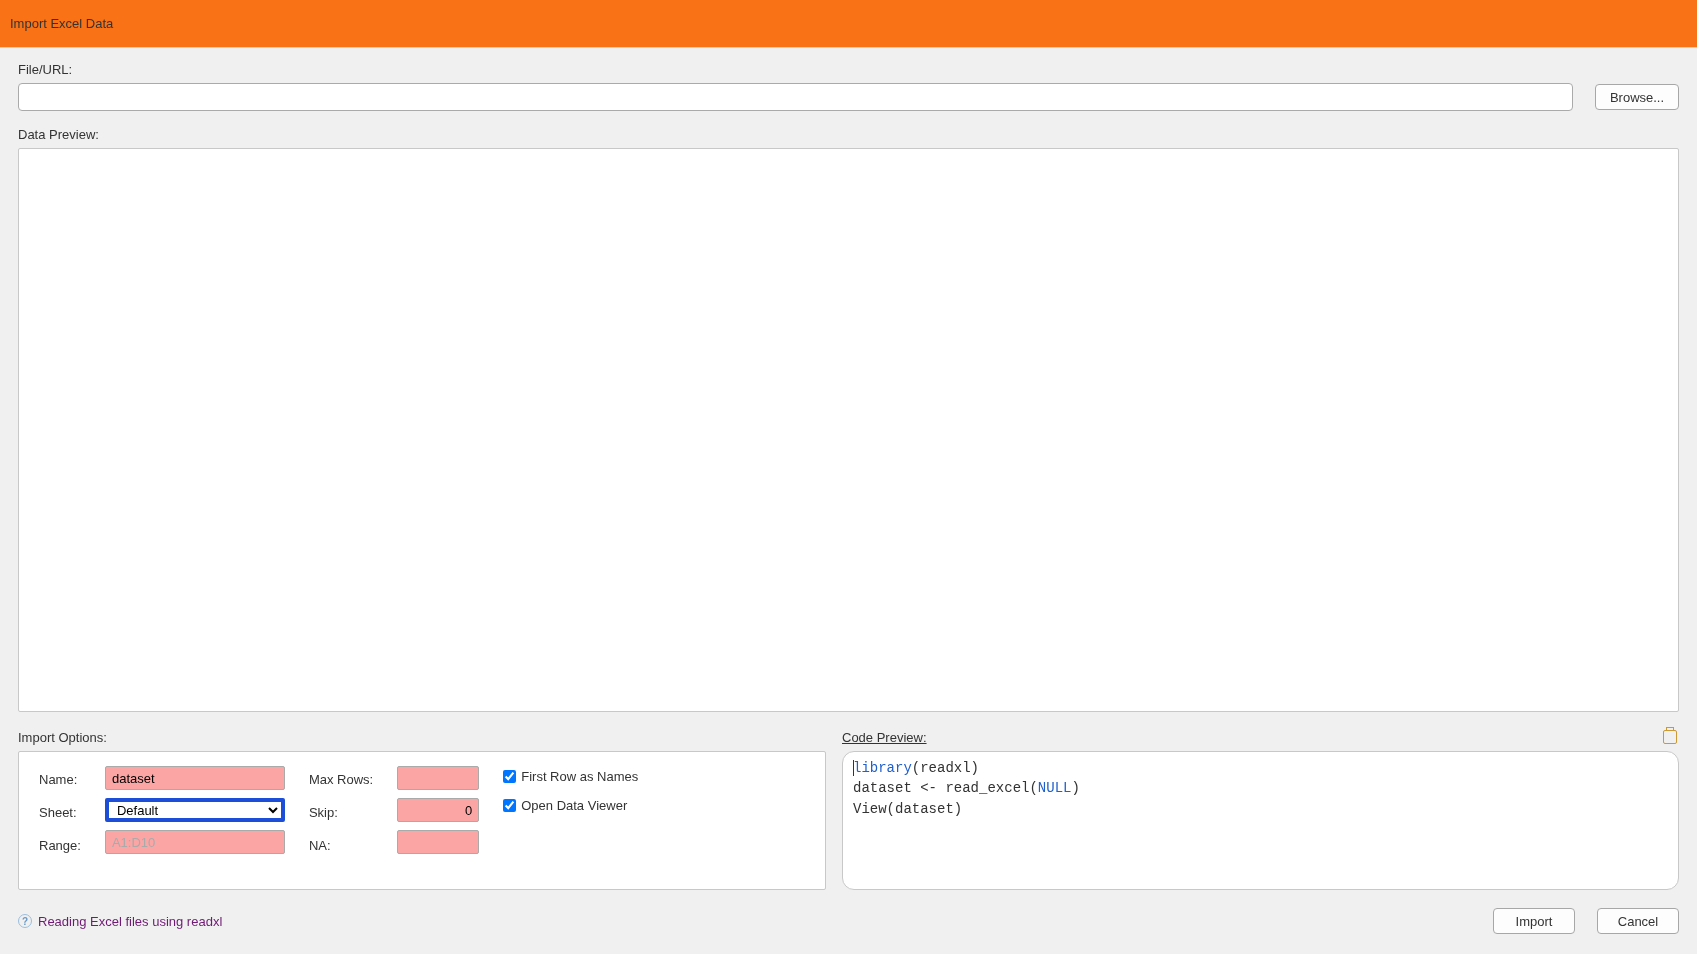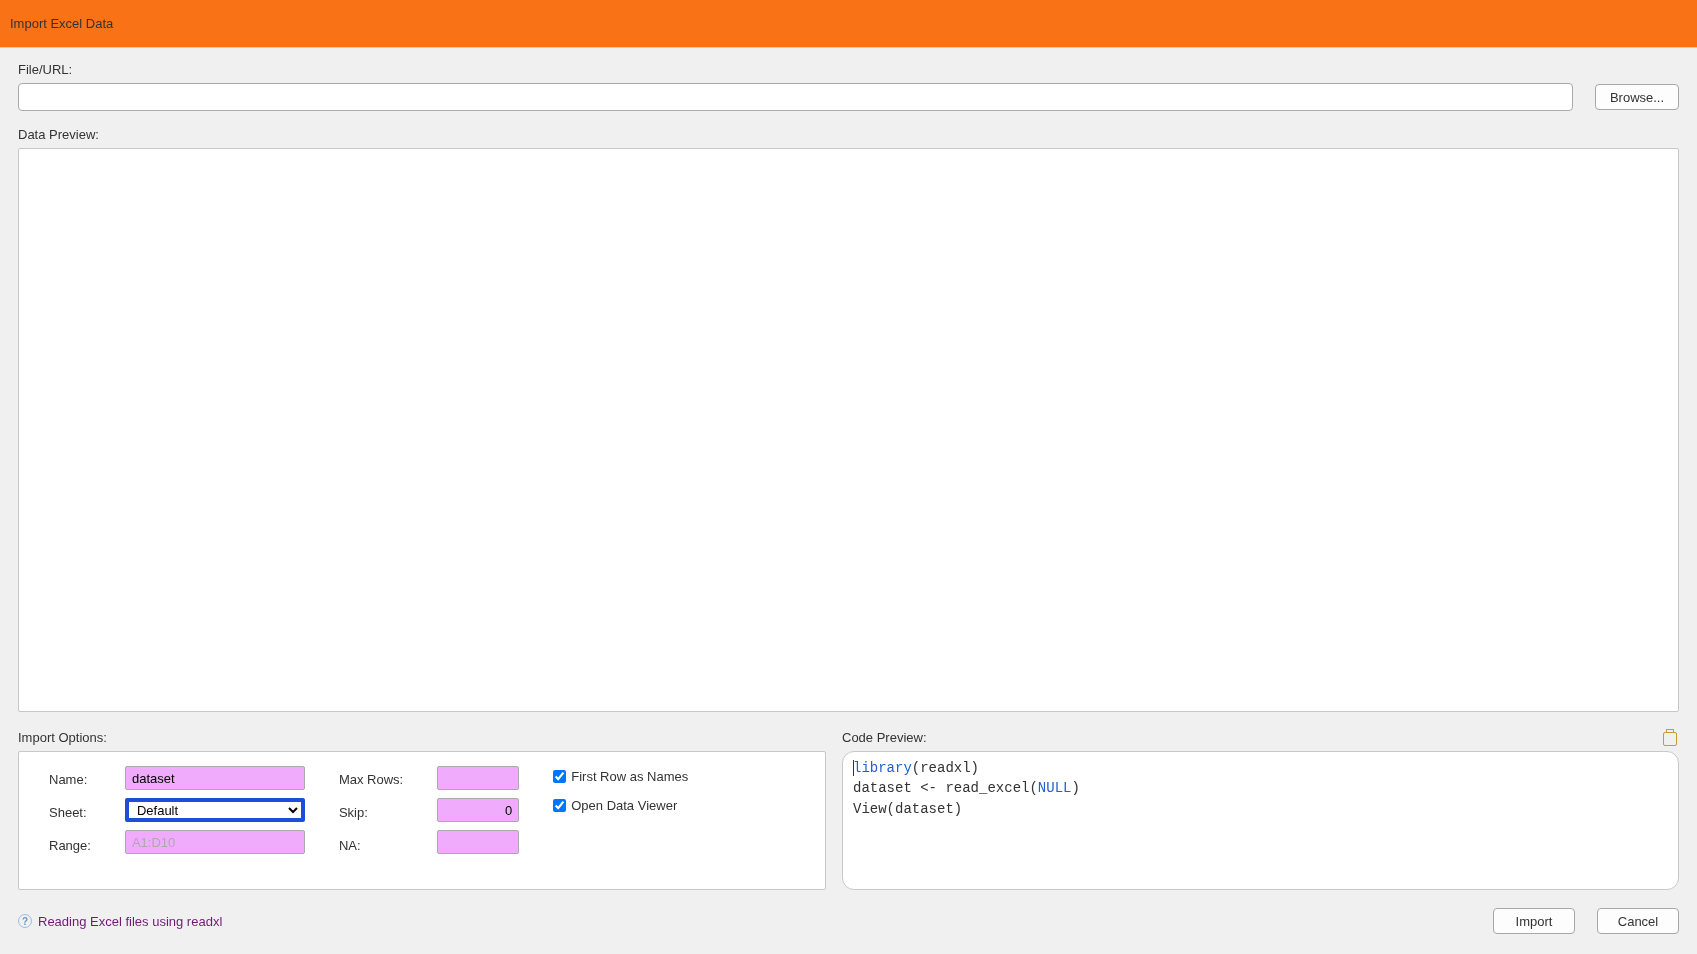--- a/index.html
+++ b/index.html
@@ -83,22 +83,21 @@
 }
 .import-options-box {
   border: 1px solid #c8c8c8;
   background: #fff;
   border-radius: 2px;
   padding: 14px 20px 14px 20px;
   height: 139px;
 }
 .options-grid {
   display: flex;
-  gap: 34px;
-  margin-left: 10px;
+  gap: 24px;
 }
 .options-col-labels {
   display: flex;
   flex-direction: column;
   gap: 14px;
   padding-top: 6px;
 }
 .options-col-labels .opt-label {
   font-size: 13px;
   height: 19px;
@@ -108,21 +107,21 @@
   flex-direction: column;
   gap: 8px;
 }
 .text-input, .num-input {
   width: 180px;
   height: 24px;
   border: 1px solid #aaa;
   border-radius: 2px;
   padding: 0 6px;
   font-size: 13px;
-  background: #f0abfc;
+  background: #fca5a5;
 }
 .select-input {
   width: 180px;
   height: 24px;
   border: 4px solid #1d4ed8;
   border-radius: 2px;
   padding: 0 2px 0 4px;
   font-size: 13px;
   background: #fff;
 }
@@ -154,21 +153,22 @@
 .checkbox-row label {
   font-size: 13px;
 }
 .code-preview-wrap {
   flex: 1;
   position: relative;
 }
 .code-preview-header {
   display: flex;
   justify-content: space-between;
-  align-items: center;
+  align-items: flex-start;
+  text-decoration: underline;
 }
 .copy-icon {
   width: 14px;
   height: 14px;
   border: 1.5px solid #cc9933;
   border-radius: 2px;
   position: relative;
   cursor: pointer;
   margin-right: 2px;
   margin-bottom: 4px;

